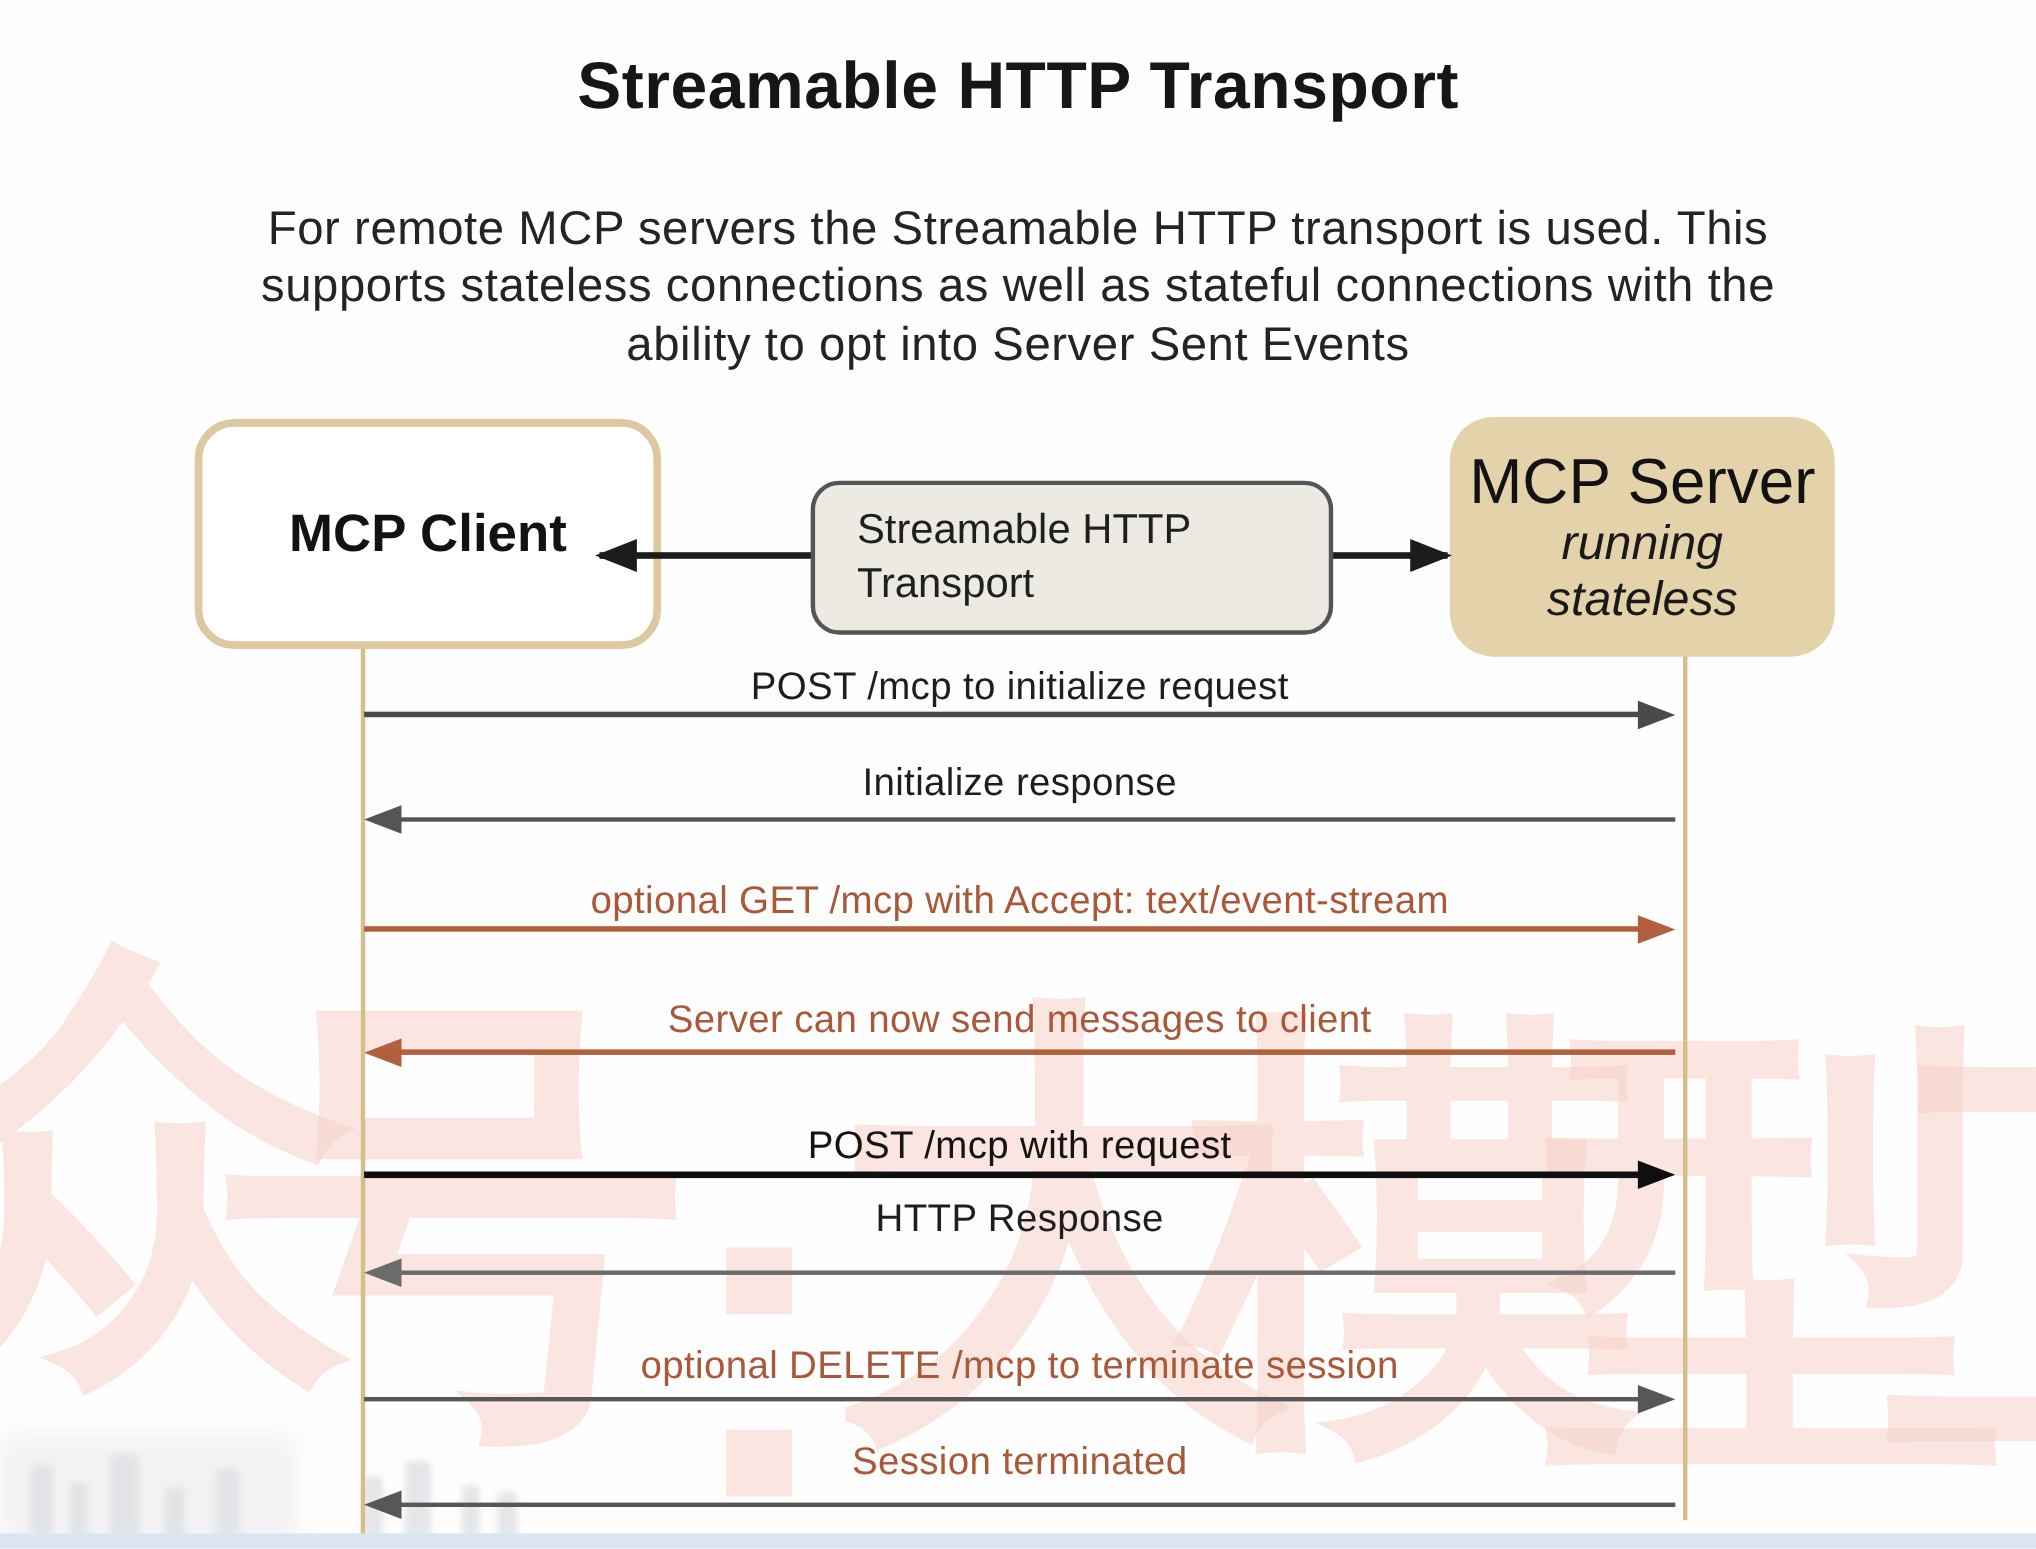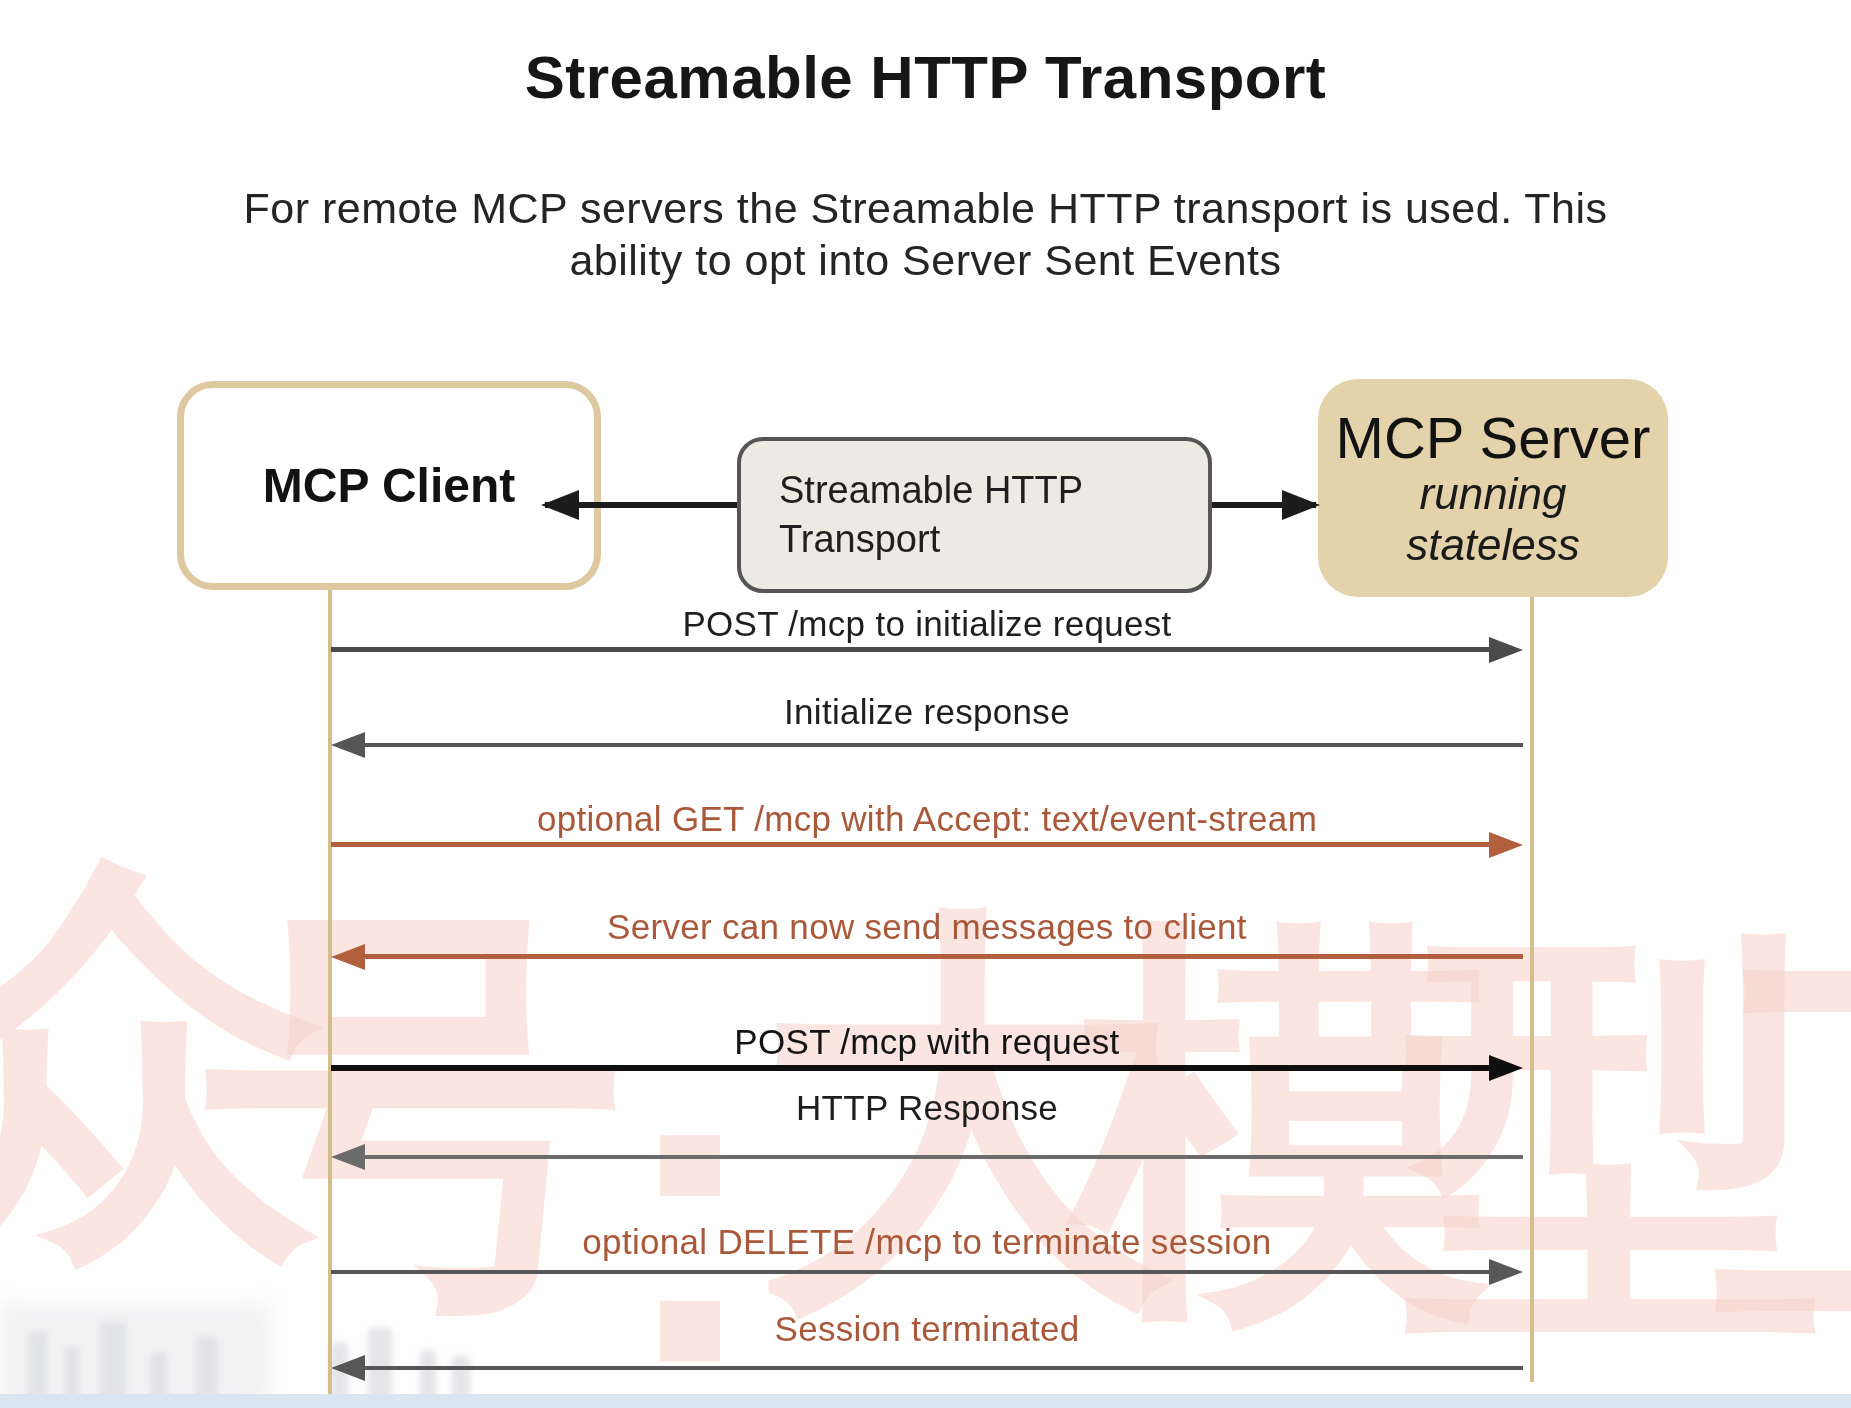--- a/index.html
+++ b/index.html
@@ -33,21 +33,21 @@
     left:177px;top:381px;width:424px;height:209px;background:#ffffff;
     border:7px solid #ddc89f;border-radius:36px;
   }
   #client-box .box-title{font-size:48px;font-weight:800;color:#121212;}
   #server-box{
     left:1318px;top:379px;width:350px;height:218px;background:#e3d2aa;border-radius:40px;
   }
   #server-box .box-title{font-size:58px;font-weight:400;color:#121212;line-height:1.1;}
   #server-box .box-sub{font-size:44px;font-style:italic;color:#1a1a1a;line-height:1.15;}
   #transport-box{
-    left:737px;top:437px;width:475px;height:156px;background:#eceae3;
+    left:737px;top:437px;width:475px;height:140px;background:#eceae3;
     border:4px solid #555555;border-radius:26px;z-index:5;
     align-items:flex-start;padding-left:38px;
   }
   #transport-box .t-line{font-size:38px;color:#1f1f1f;line-height:1.28;}
   
   .hline{position:absolute;z-index:4;}
   .tri{position:absolute;width:0;height:0;z-index:4;}
   
   .lifeline{position:absolute;width:4px;z-index:2;}
   
@@ -82,20 +82,21 @@
   <div class="smudge" style="left:330px;top:1342px;width:18px;height:56px;"></div>
   <div class="smudge" style="left:368px;top:1328px;width:24px;height:74px;"></div>
   <div class="smudge" style="left:420px;top:1350px;width:16px;height:50px;"></div>
   <div class="smudge" style="left:452px;top:1356px;width:18px;height:44px;"></div>
 
   <div id="bottom-strip" style="background: rgb(217, 230, 242);"></div>
 
   <div id="title">Streamable HTTP Transport</div>
   <div id="intro">
     <div>For remote MCP servers the Streamable HTTP transport is used. This</div>
+    <div>supports stateless connections as well as stateful connections with the</div>
     <div>ability to opt into Server Sent Events</div>
   </div>
 
   <div class="box" id="client-box">
     <div class="box-title">MCP Client</div>
   </div>
 
   <div class="box" id="server-box">
     <div class="box-title">MCP Server</div>
     <div class="box-sub">running</div>

